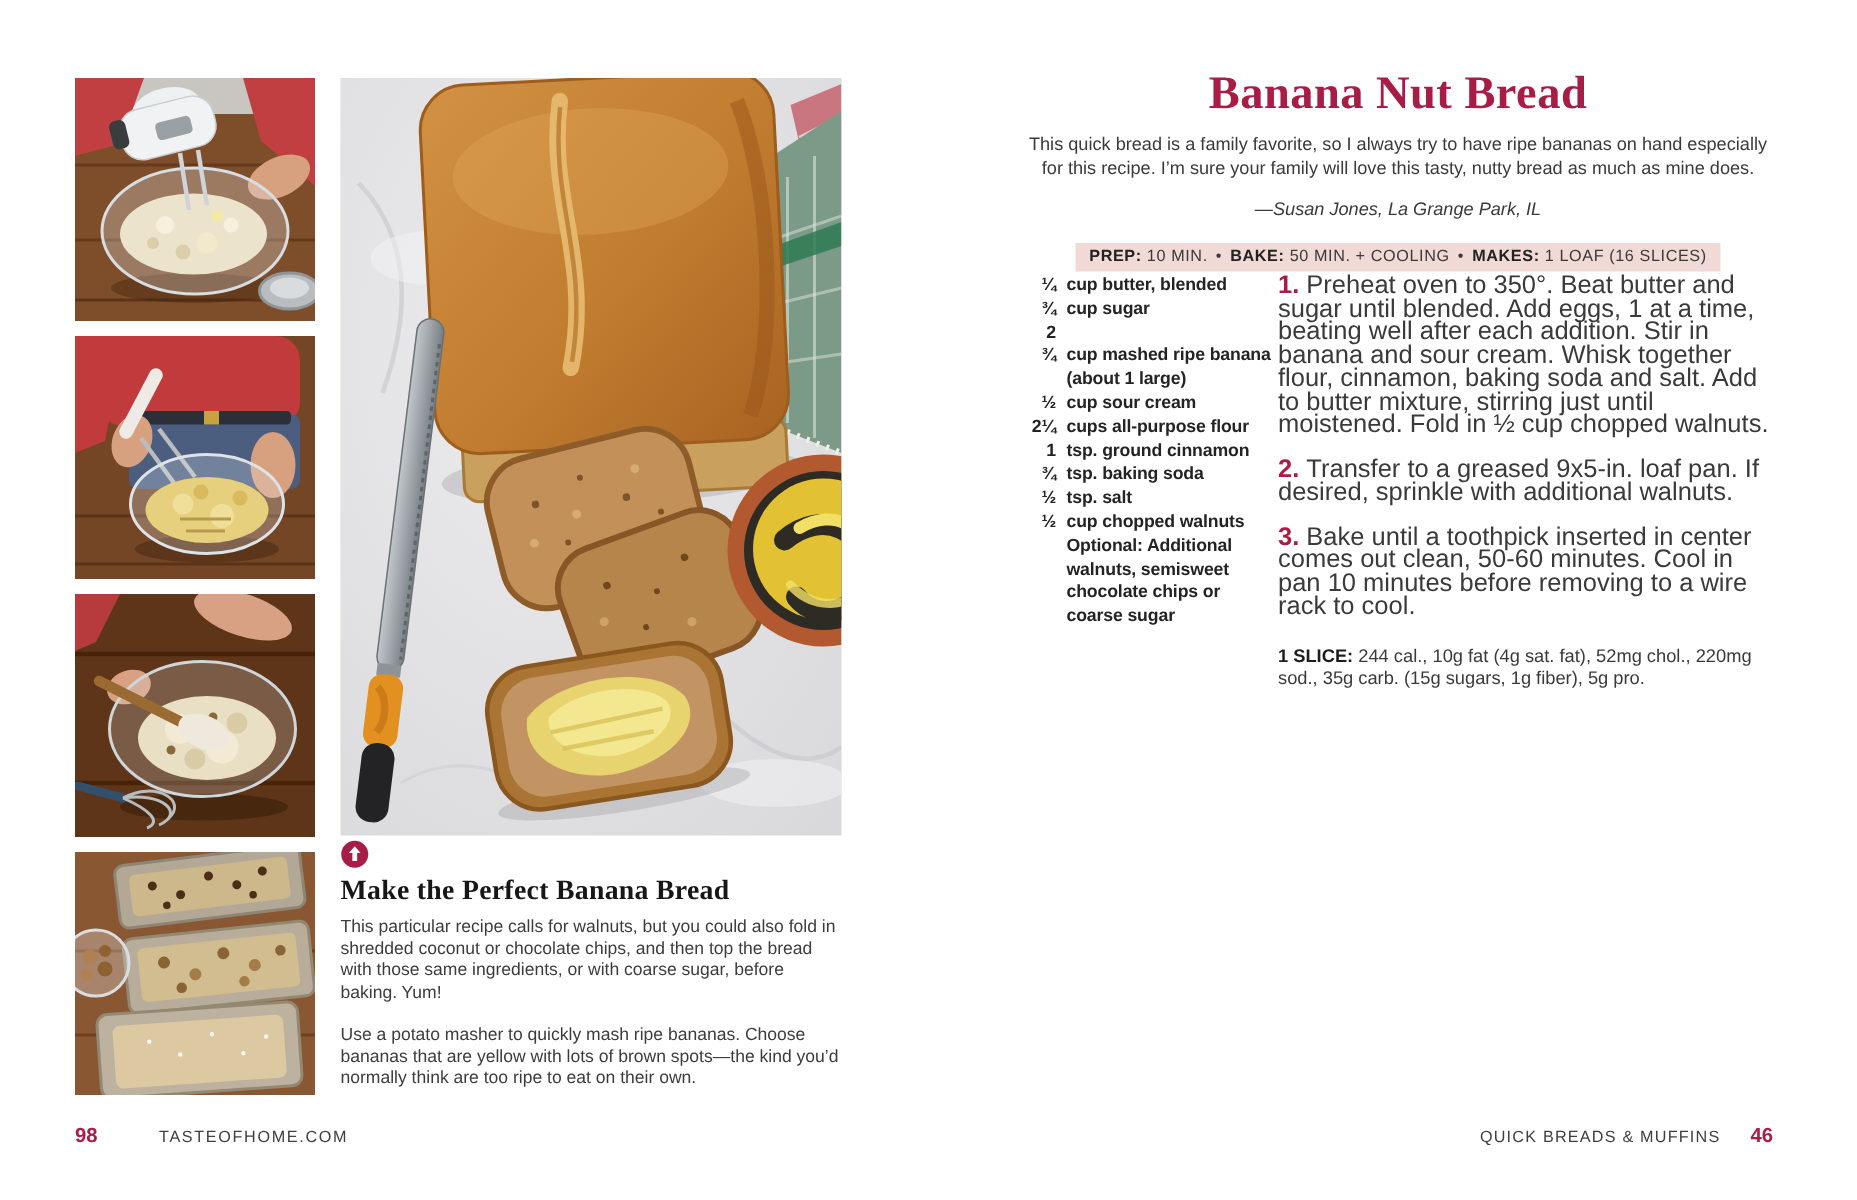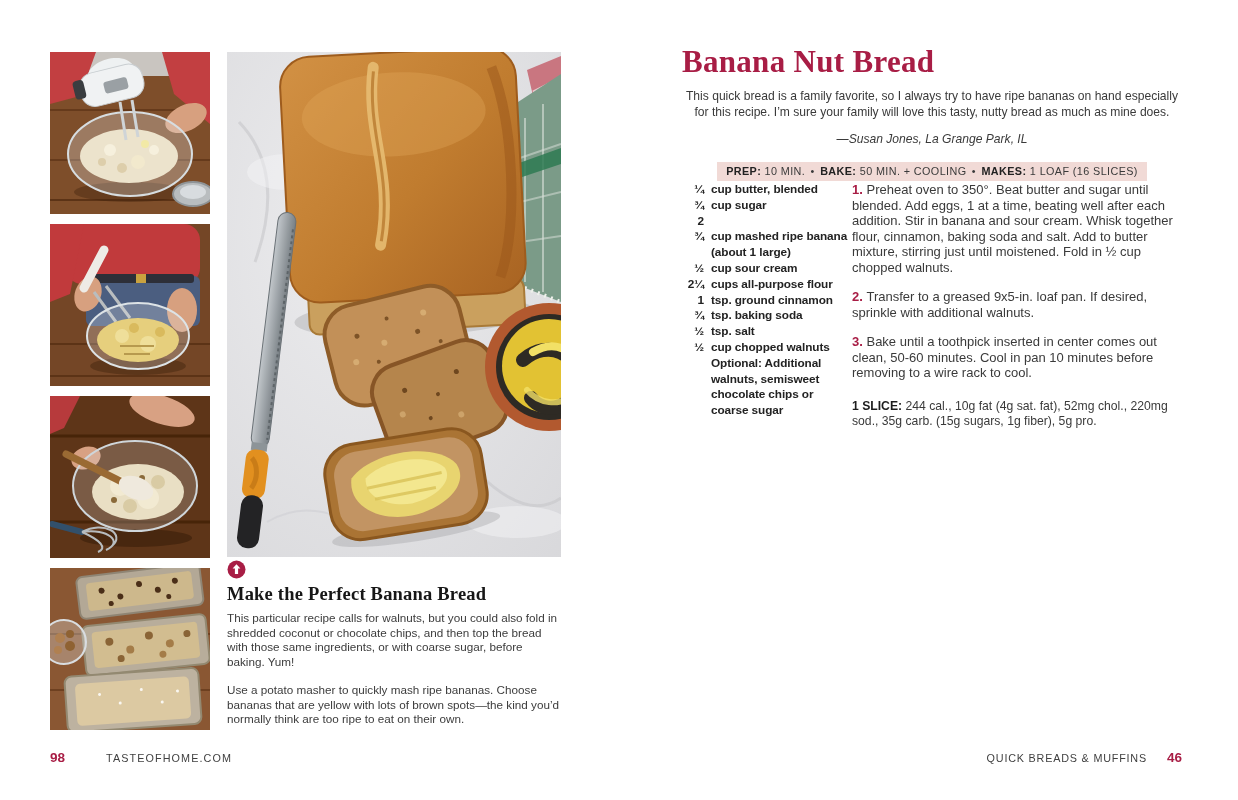--- a/index.html
+++ b/index.html
@@ -33,42 +33,42 @@
   }
   .tip p{margin:0 0 13px;font-size:11.7px;line-height:14.7px;color:#3c3c3c;}
 
   .footer-left{position:absolute;left:50px;top:748px;white-space:nowrap;}
   .page-num{color:var(--accent);font-weight:bold;font-size:13.5px;}
   .footer-site{margin-left:41px;font-size:10.8px;letter-spacing:1.1px;color:#3f3f3f;}
 
   
   .right-col{position:absolute;left:682px;top:0;width:500px;}
   .title{
-    margin:44px 0 0;text-align:left;
+    margin:44px 0 0;text-align:center;
     font-family:"Liberation Serif","DejaVu Serif",serif;
     font-size:31px;font-weight:bold;color:var(--accent);letter-spacing:.3px;
   }
   .intro{margin:9px auto 12px;text-align:center;font-size:12.1px;line-height:15.6px;color:#3a3a3a;}
   .attribution{margin:12px;text-align:center;font-size:12.1px;line-height:15.6px;font-style:italic;color:#3a3a3a;}
   .meta-wrap{text-align:center;margin-top:13px;}
   .meta-bar{
     display:inline-block;background:var(--meta-bg);
     padding:3px 9px 4px;font-size:10.8px;letter-spacing:.4px;color:#3a3a3a;
     white-space:nowrap;
   }
   .meta-label{font-weight:bold;color:#222;}
   .sep{margin:0 2px;}
 
   .ingredients{position:absolute;left:682px;top:182px;width:168px;}
   .ing-row{display:flex;font-weight:bold;font-size:11.8px;line-height:15.8px;color:#232323;letter-spacing:-.1px;}
   .ing-amt{width:22px;text-align:right;flex:none;}
   .ing-text{margin-left:7px;}
 
   .directions{position:absolute;left:852px;top:182px;width:332px;}
-  .step{margin:0 0 14px;font-size:13px;line-height:15.5px;color:#3a3a3a;}
+  .step{margin:0 0 14px;font-size:17px;line-height:15.5px;color:#3a3a3a;}
   .step-num{color:var(--accent);font-weight:bold;}
   .nutrition{margin-top:18px;font-size:12.2px;line-height:15.5px;color:#3a3a3a;}
   .nutrition-label{font-weight:bold;color:#1d1d1d;}
 
   .footer-right{position:absolute;right:56px;top:748px;white-space:nowrap;text-align:right;}
   .footer-section{font-size:10.8px;letter-spacing:.8px;color:#3f3f3f;}
   .footer-right .page-num{margin-left:20px;}
 </style>
 </head>
 <body>

